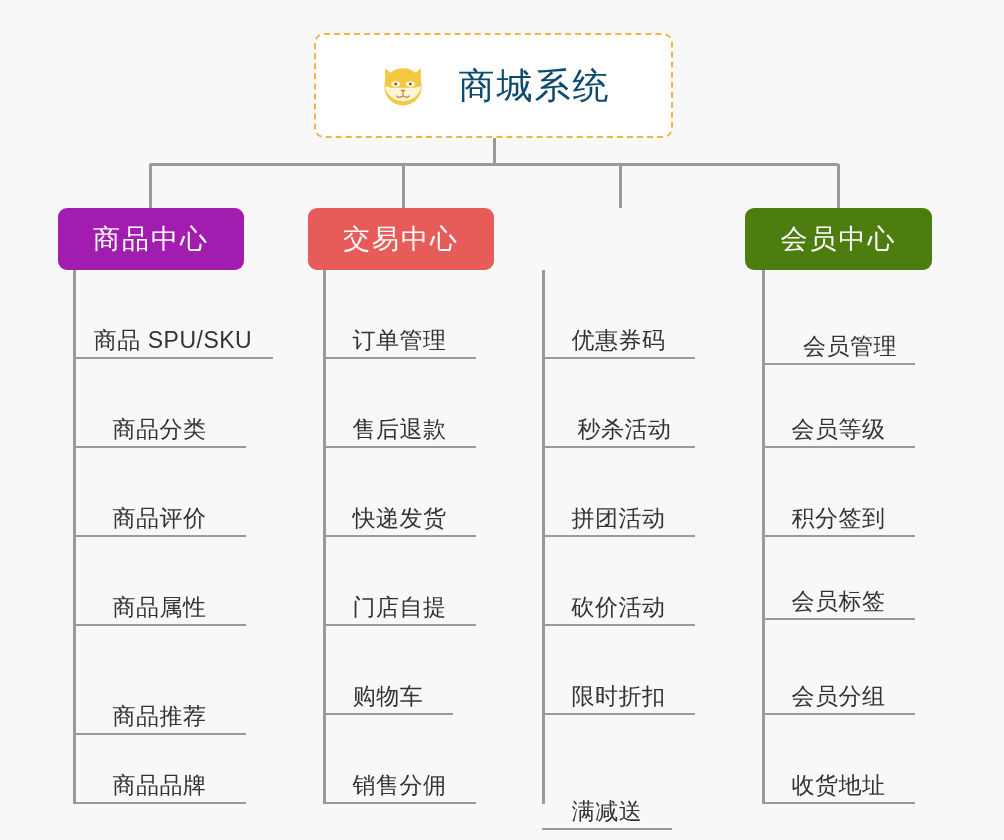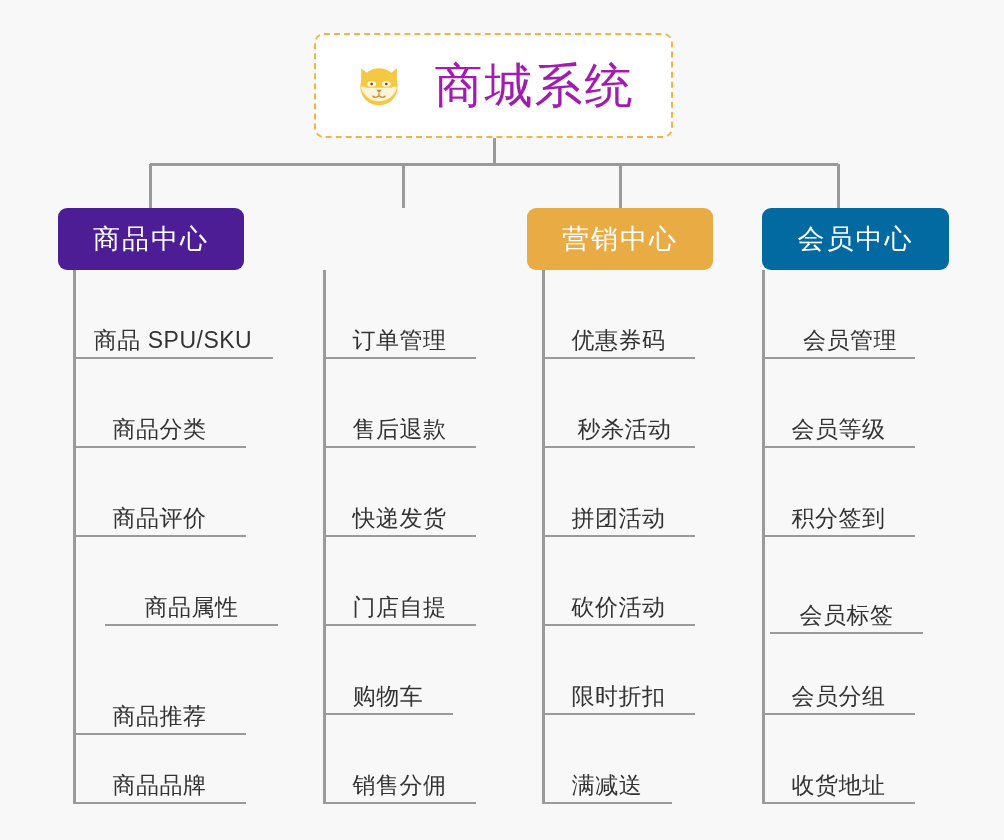--- a/index.html
+++ b/index.html
@@ -35,22 +35,22 @@
     justify-content: center;
     gap: 14px;
   }
   #root-emoji {
     width: 52px;
     height: 52px;
     display: block;
     flex: 0 0 auto;
   }
   #root-title {
-    font-size: 48px;
-    color: #a21caf;
+    font-size: 36px;
+    color: #0c4a6e;
     letter-spacing: 2px;
     line-height: 1;
     white-space: nowrap;
     margin-left: 16px;
   }
 
   
   #connectors {
     position: absolute;
     left: 0;
@@ -148,45 +148,48 @@
 
       <path d="M28.6 36.5 L35.4 36.5 L32 40.5 Z" fill="#c98a28"></path>
 
       <path d="M32 40.5 L32 44" stroke="#c98a28" stroke-width="1.6" fill="none"></path>
       <path d="M32 44 q-4.5 4 -8 0" stroke="#c98a28" stroke-width="1.6" fill="none"></path>
       <path d="M32 44 q4.5 4 8 0" stroke="#c98a28" stroke-width="1.6" fill="none"></path>
     </svg>
     <span id="root-title">商城系统</span>
   </div>
 
-  <div class="cat-box" style="left:58px; width:186px; background:#4c1d95;">
+  <div class="cat-box" style="left:58px; width:186px; background:#a21caf;">
     <span class="cat-label">商品中心</span>
   </div>
   <div class="leaf-col" style="left:73px; width:200px;">
     <div class="leaf-spine" style="height:534px;"></div>
     <div class="leaf-item" style="top:0px;   width:200px;">
         <span class="leaf-label">商品 SPU/SKU</span>
       </div>
     <div class="leaf-item" style="top:89px;  width:173px;">
         <span class="leaf-label">商品分类</span>
       </div>
     <div class="leaf-item" style="top:178px; width:173px;">
         <span class="leaf-label">商品评价</span>
       </div>
-    <div class="leaf-item" style="top:267px; width:173px;margin-left:32px;">
+    <div class="leaf-item" style="top:267px; width:173px;">
         <span class="leaf-label">商品属性</span>
       </div>
     <div class="leaf-item" style="top:376px; width:173px;">
         <span class="leaf-label">商品推荐</span>
       </div>
     <div class="leaf-item" style="top:445px; width:173px;">
         <span class="leaf-label">商品品牌</span>
       </div>
   </div>
 
+  <div class="cat-box" style="left:308px; width:186px; background:#e75c58;">
+    <span class="cat-label">交易中心</span>
+  </div>
   <div class="leaf-col" style="left:323px; width:153px;">
     <div class="leaf-spine" style="height:534px;"></div>
     <div class="leaf-item" style="top:0px;   width:153px;align-items:flex-end;">
         <span class="leaf-label">订单管理</span>
       </div>
     <div class="leaf-item" style="top:89px;  width:153px;">
         <span class="leaf-label">售后退款</span>
       </div>
     <div class="leaf-item" style="top:178px; width:153px;">
         <span class="leaf-label">快递发货</span>
@@ -195,60 +198,57 @@
         <span class="leaf-label">门店自提</span>
       </div>
     <div class="leaf-item" style="top:356px; width:130px;">
         <span class="leaf-label">购物车</span>
       </div>
     <div class="leaf-item" style="top:445px; width:153px;">
         <span class="leaf-label">销售分佣</span>
       </div>
   </div>
 
-  <div class="cat-box" style="left:527px; width:186px; background:#e9ab44;">
-    <span class="cat-label">营销中心</span>
-  </div>
   <div class="leaf-col" style="left:542px; width:153px;">
     <div class="leaf-spine" style="height:534px;"></div>
     <div class="leaf-item" style="top:0px;   width:153px;">
         <span class="leaf-label">优惠券码</span>
       </div>
     <div class="leaf-item" style="top:89px;  width:153px;padding-left:12px;">
         <span class="leaf-label">秒杀活动</span>
       </div>
     <div class="leaf-item" style="top:178px; width:153px;">
         <span class="leaf-label">拼团活动</span>
       </div>
     <div class="leaf-item" style="top:267px; width:153px;">
         <span class="leaf-label">砍价活动</span>
       </div>
     <div class="leaf-item" style="top:356px; width:153px;">
         <span class="leaf-label">限时折扣</span>
       </div>
-    <div class="leaf-item" style="top:445px; width:130px;text-align:center;">
+    <div class="leaf-item" style="top:471px; width:130px;text-align:center;">
         <span class="leaf-label">满减送</span>
       </div>
   </div>
 
-  <div class="cat-box" style="left:745px; width:187px; background:#0369a1;margin-left:17px;">
+  <div class="cat-box" style="left:745px; width:187px; background:#4d7c0f;">
     <span class="cat-label">会员中心</span>
   </div>
   <div class="leaf-col" style="left:762px; width:153px;">
     <div class="leaf-spine" style="height:534px;"></div>
-    <div class="leaf-item" style="top:0px;   width:153px;padding-left:23px;">
+    <div class="leaf-item" style="top:6px;   width:153px;padding-left:23px;">
         <span class="leaf-label">会员管理</span>
       </div>
     <div class="leaf-item" style="top:89px;  width:153px;">
         <span class="leaf-label">会员等级</span>
       </div>
     <div class="leaf-item" style="top:178px; width:153px;">
         <span class="leaf-label">积分签到</span>
       </div>
-    <div class="leaf-item" style="top:275px; width:153px;margin-left:8px;">
+    <div class="leaf-item" style="top:261px; width:153px;">
         <span class="leaf-label">会员标签</span>
       </div>
     <div class="leaf-item" style="top:356px; width:153px;">
         <span class="leaf-label">会员分组</span>
       </div>
     <div class="leaf-item" style="top:445px; width:153px;justify-content:center;">
         <span class="leaf-label">收货地址</span>
       </div>
   </div>
 

